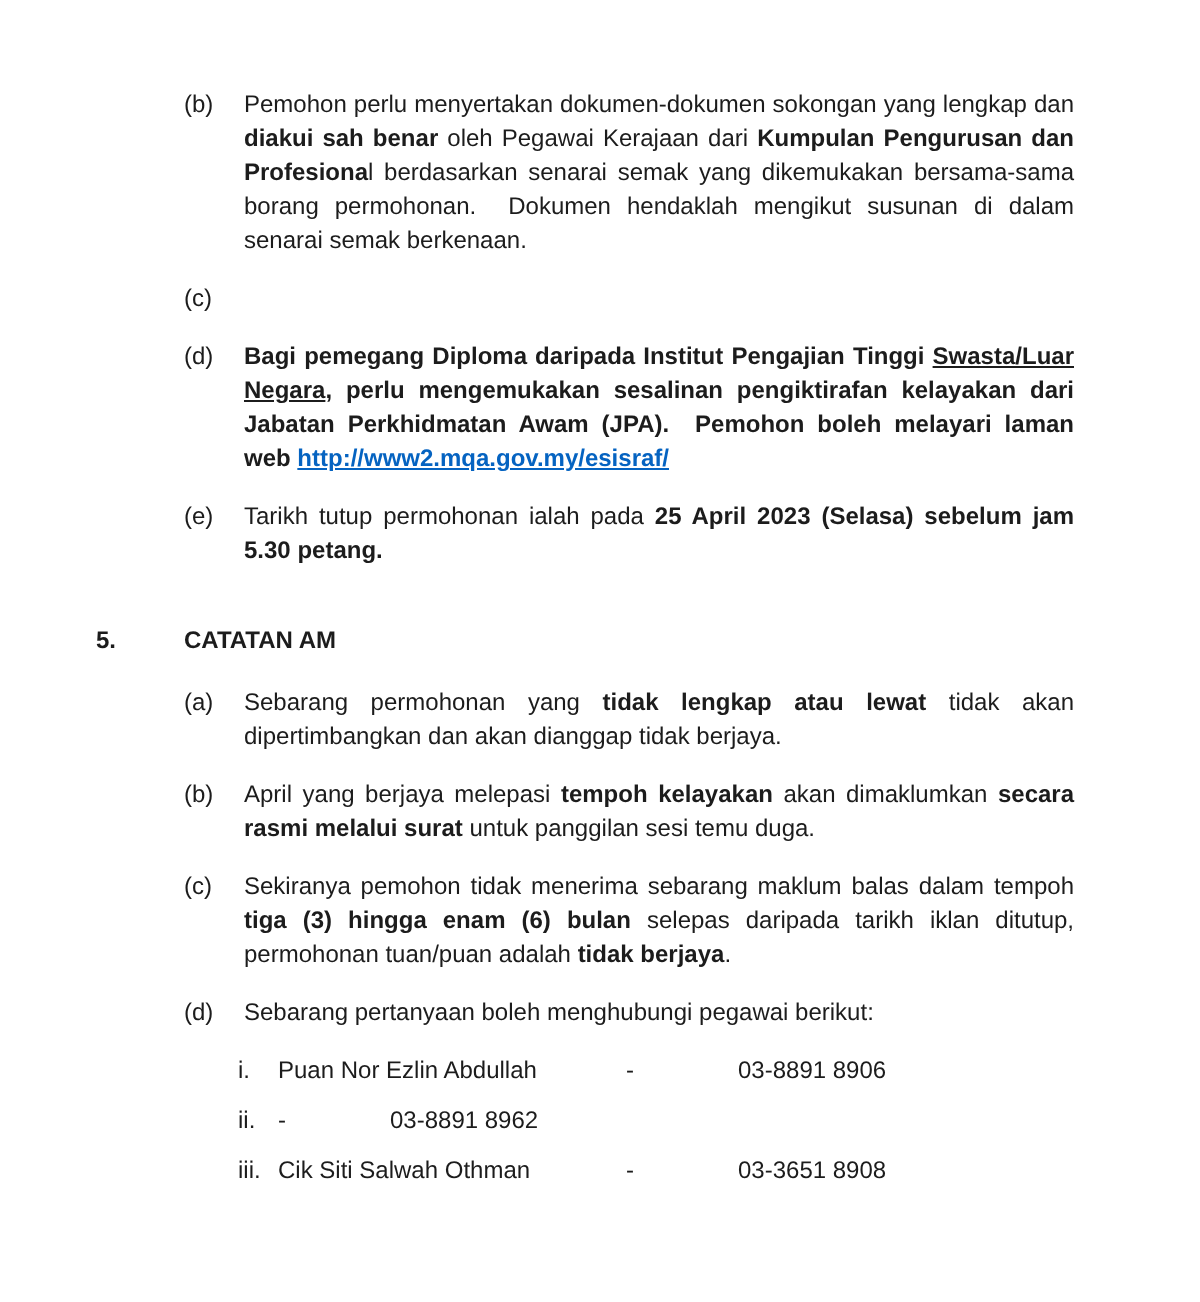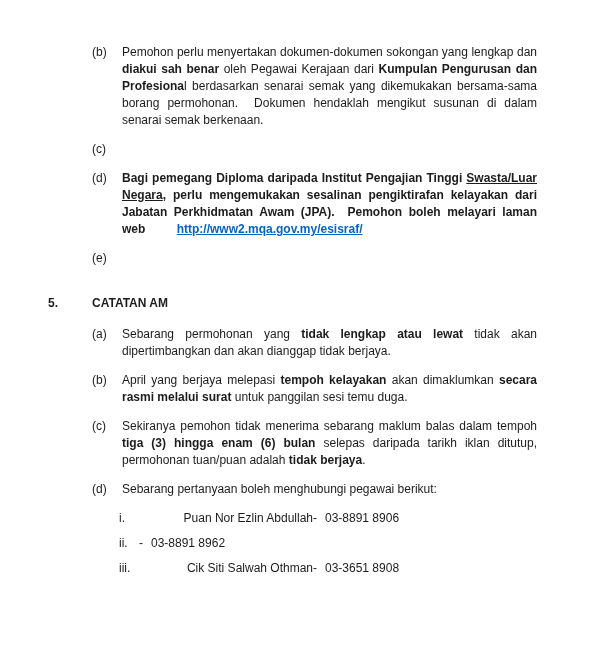--- a/index.html
+++ b/index.html
@@ -24,59 +24,59 @@
   }
   .marker { flex: 0 0 30px; }
   .ptext  { flex: 1; margin: 0; text-align: justify; }
   .b { font-weight: bold; }
   .u { text-decoration: underline; }
   a.doc-link {
     color: var(--link-color, #0563c1);
     font-weight: bold;
     text-decoration: underline;
     cursor: pointer;
-    margin-left: 28px;
   }
   .sec-head {
     display: flex;
     margin: 28px 0 14px 0;
     padding-left: 48px;
     font-weight: bold;
   }
   .sec-num { flex: 0 0 44px; }
   .contacts { margin-top: 2px; }
   .contact-row {
     display: flex;
     padding-left: 119px;
     margin-bottom: 8px;
   }
   .c-index { flex: 0 0 20px; }
-  .c-name  { flex: 0 0 174px; text-align: right; }
+  .c-name  { flex: 0 0 174px; }
   .c-sep   { flex: 0 0 12px; }
-  .c-phone { flex: 0 0 auto; }
+  .c-phone { flex: 0 0 auto; margin-left: 44px; }
 </style>
 </head>
 <body>
 
 <div class="page">
 
   <section id="top-list">
       <div class="item">
         <span class="marker">(b)</span>
         <p class="ptext"><span>Pemohon perlu menyertakan dokumen-dokumen sokongan yang lengkap dan </span><span class="b">diakui sah benar</span><span> oleh Pegawai Kerajaan dari </span><span class="b">Kumpulan Pengurusan dan Profesiona</span><span>l berdasarkan senarai semak yang dikemukakan bersama-sama borang permohonan.&nbsp; Dokumen hendaklah mengikut susunan di dalam senarai semak berkenaan.</span></p>
       </div>
       <div class="item">
         <span class="marker">(c)</span>
       </div>
       <div class="item">
         <span class="marker">(d)</span>
         <p class="ptext"><span class="b">Bagi pemegang Diploma daripada Institut Pengajian Tinggi </span><span class="b u">Swasta/Luar Negara</span><span class="b">, perlu mengemukakan sesalinan pengiktirafan kelayakan dari Jabatan Perkhidmatan Awam (JPA).&nbsp; Pemohon boleh melayari laman web </span><a class="doc-link b" href="#">http://www2.mqa.gov.my/esisraf/</a></p>
       </div>
       <div class="item">
         <span class="marker">(e)</span>
+        <p class="ptext"><span>Tarikh tutup permohonan ialah pada </span><span class="b">25 April 2023 (Selasa) sebelum jam 5.30 petang.</span></p>
       </div>
     </section>
 
   <div class="sec-head">
     <span class="sec-num">5.</span>
     <span>CATATAN AM</span>
   </div>
 
   <section id="sec5-list">
       <div class="item">

